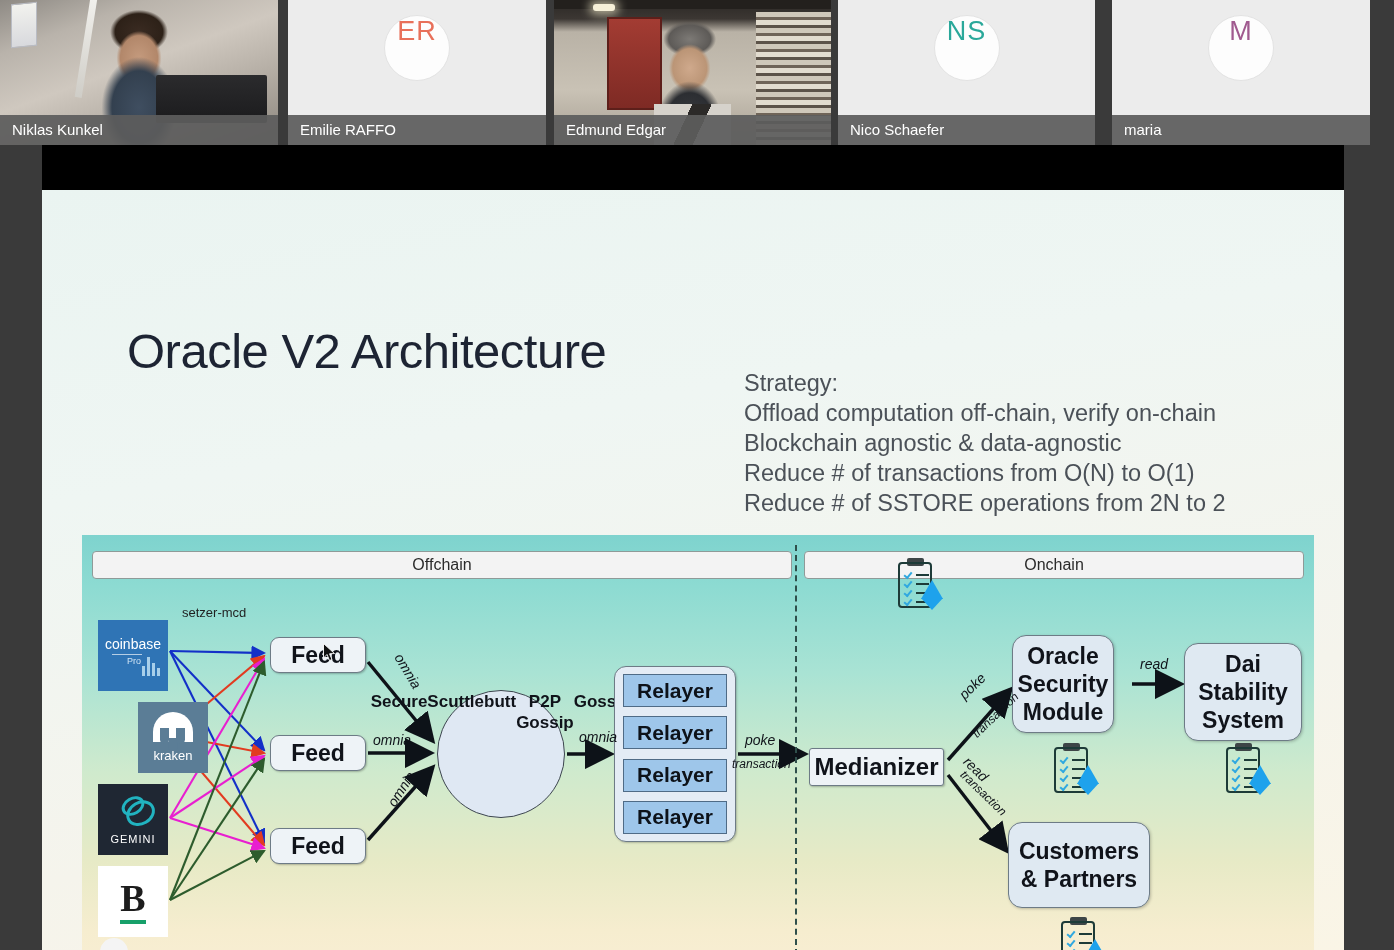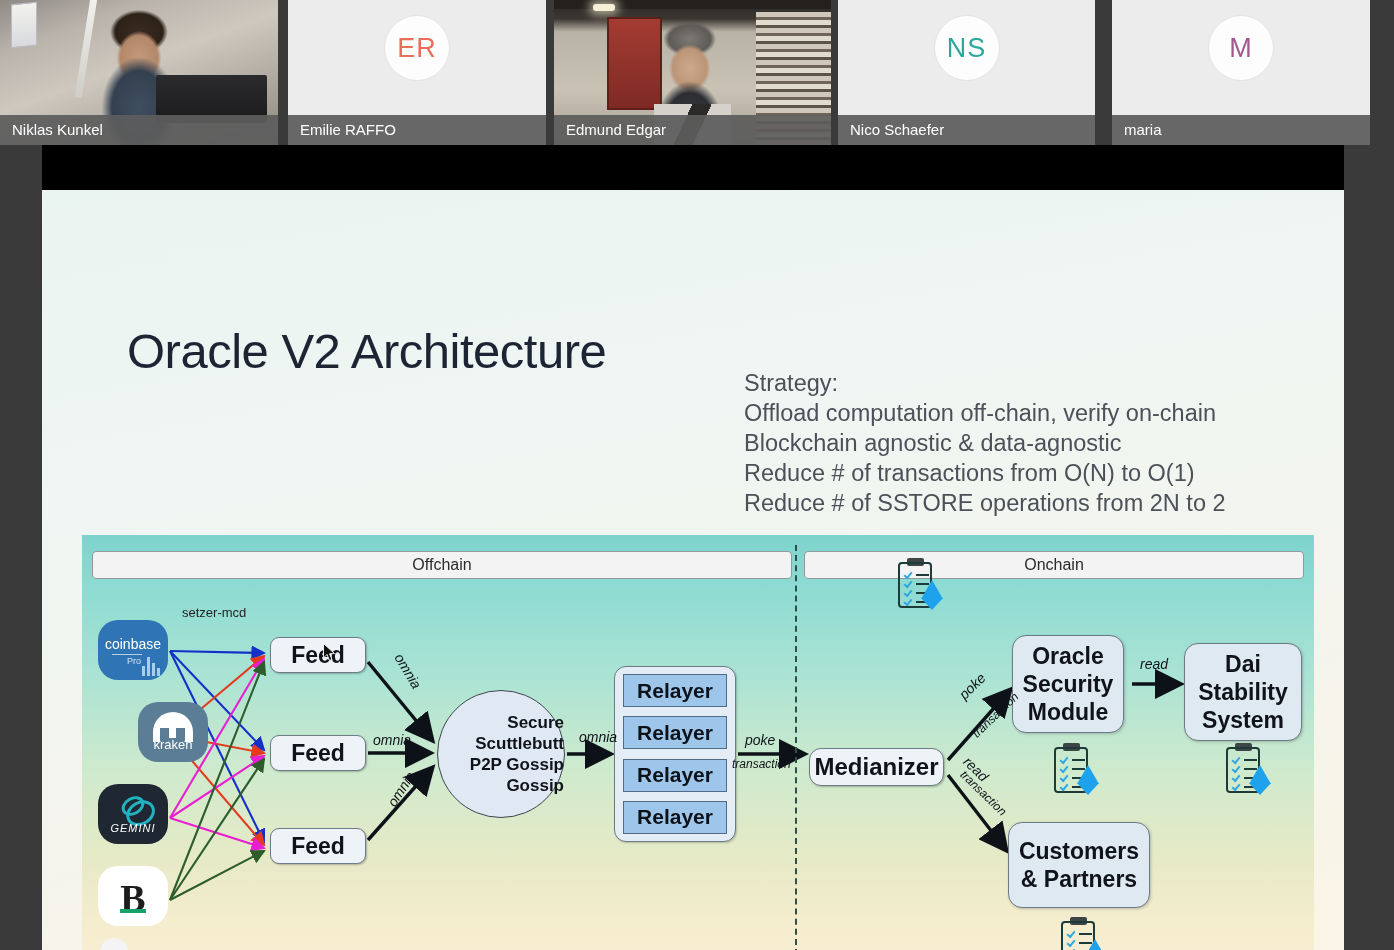--- a/index.html
+++ b/index.html
@@ -17,21 +17,21 @@
   .vtile .namebar {
     position: absolute; left: 0; bottom: 0; width: 100%; height: 30px;
     background: rgba(92,92,92,0.93); color: #fff;
     font-size: 15px; line-height: 30px; padding-left: 12px;
     white-space: nowrap; overflow: hidden;
   }
   .avatar {
     position: absolute; left: 50%; top: 48px; transform: translate(-50%,-50%);
     width: 66px; height: 66px; border-radius: 50%;
     background: #fdfdfd; border: 1px solid #e3e3e3;
-    display: flex; align-items: center; justify-content: center;
+    display: flex; justify-content: center;
     font-size: 27px; letter-spacing: 1px;
   }
   .photo { position: absolute; inset: 0; }
 
   
   .ph-niklas {
     background:
       radial-gradient(ellipse 52px 70px at 50% 74%, #3f4e60 0%, #33404f 52%, rgba(51,64,79,0) 72%),
       radial-gradient(ellipse 30px 36px at 50% 40%, #c49a7d 0%, #b2876a 62%, rgba(178,135,106,0) 75%),
       radial-gradient(ellipse 34px 26px at 50% 22%, #3a2b22 0%, #2d2118 70%, rgba(45,33,24,0) 85%),
@@ -103,41 +103,41 @@
     position:absolute; top:16px; height:28px;
     background:#f3f3f3; border:1px solid #8f9a98; border-radius:4px;
     font-size:16px; color:#2a2a2a; display:flex; align-items:center; justify-content:center;
   }
   #hdr-off { left:10px; width:700px; }
   #hdr-on  { left:722px; width:500px; }
   #divider { position:absolute; left:713px; top:10px; width:0; height:410px;
     border-left:2.5px dashed #2f4f4b; }
 
   
-  .logo { position:absolute; left:16px; width:70px; height:60px;border-radius:20px; }
+  .logo { position:absolute; left:16px; width:70px; height:71px; }
   .logo-cb { top:85px; background:#2f74b5; }
   .logo-cb .t1 { position:absolute; left:0; right:0; top:16px; text-align:center;
     color:#fff; font-size:14px; }
   .logo-cb .rule { position:absolute; left:14px; right:26px; top:34px; height:1px; background:rgba(255,255,255,.65); }
   .logo-cb .t2 { position:absolute; left:0; right:22px; top:36px; text-align:center; color:#cfe3f4; font-size:9px;padding-left:24px; }
   .logo-cb .bars { position:absolute; right:8px; top:34px; display:flex; gap:2px; align-items:flex-end; height:22px; }
   .logo-cb .bars i { display:block; width:3px; background:#a8cfea; }
 
   .logo-kr { top:167px; background:#5b7d96;margin-left:40px; }
   .logo-kr .squid { position:absolute; left:50%; top:10px; transform:translateX(-50%);
     width:40px; height:30px; background:#fff; border-radius:20px 20px 0 0; }
   .logo-kr .squid::before { content:""; position:absolute; left:7px; top:16px; width:9px; height:16px;
     background:#5b7d96; border-radius:0 0 5px 5px; }
   .logo-kr .squid::after { content:""; position:absolute; left:23px; top:16px; width:9px; height:16px;
     background:#5b7d96; border-radius:0 0 5px 5px; }
   .logo-kr .mid { position:absolute; left:50%; top:26px; transform:translateX(-50%);
     width:9px; height:14px; background:#5b7d96; border-radius:0 0 5px 5px; }
   .logo-kr .t { position:absolute; left:0; right:0; bottom:10px; text-align:center; color:#fff; font-size:13px; }
 
-  .logo-gm { top:249px; background:#1f2733;font-style:italic; }
+  .logo-gm { top:249px; background:#1f2733; }
   .logo-gm .mark { position:absolute; left:50%; top:13px; transform:translateX(-50%) rotate(-30deg);
     width:24px; height:18px; border:3px solid #21b3c0; border-radius:50%; }
   .logo-gm .mark::after { content:""; position:absolute; left:-3px; top:4px; width:24px; height:18px;
     border:3px solid #21b3c0; border-radius:50%; }
   .logo-gm .t { position:absolute; left:0; right:0; bottom:10px; text-align:center; color:#fff; font-size:11px; letter-spacing:1px; }
 
   .logo-bs { top:331px; background:#fff; }
   .logo-bs .b { position:absolute; left:0; right:0; top:10px; text-align:center;
     font-family:"Liberation Serif", serif; font-weight:bold; font-size:38px; color:#1d1d1d; }
   .logo-bs .u { position:absolute; left:22px; right:22px; bottom:13px; height:4px; background:#17a06a; }
@@ -154,54 +154,54 @@
     box-shadow:1px 1px 2px rgba(0,0,0,.25);
   }
   #feed1 { top:102px; }
   #feed2 { top:200px; }
   #feed3 { top:293px; }
 
   
   #ssb {
     position:absolute; left:355px; top:155px; width:128px; height:128px;
     background:#dfe8f3; border:1.6px solid #3c454e; border-radius:50%;
-    display:flex; flex-direction:column; align-items:flex-end; justify-content:center;
+    display:flex; flex-direction:row; align-items:flex-start; justify-content:center;
     font-size:17px; font-weight:bold; color:#10131a; line-height:21px; text-align:center;
   }
 
   
   #relaybox {
     position:absolute; left:532px; top:131px; width:122px; height:176px;
     background:#e4ecf5; border:1.6px solid #6d7b86; border-radius:12px;
     padding:7px 8px; display:flex; flex-direction:column; justify-content:space-between;
     box-shadow:1px 1px 2px rgba(0,0,0,.22);
   }
   .relayer {
     height:33px; background:#9ec6ea; border:1.3px solid #4f6b86;
     display:flex; align-items:center; justify-content:center;
     font-size:21px; font-weight:bold; color:#0d1219;
   }
 
   
   #medianizer {
     position:absolute; left:727px; top:213px; width:135px; height:38px;
-    background:#eef3f7; border:1.6px solid #6d7b86; border-radius:12px;
+    background:#eef3f7; border:1.6px solid #6d7b86; border-radius:3px;
     display:flex; align-items:center; justify-content:center;
     font-size:24px; font-weight:bold; color:#10131a;
     box-shadow:1px 1px 2px rgba(0,0,0,.25);
   }
 
   
   .obox {
     position:absolute; background:#dfe9f2; border:1.6px solid #6d7b86; border-radius:14px;
     display:flex; flex-direction:column; align-items:center; justify-content:center;
     font-size:23px; font-weight:bold; color:#10131a; line-height:28px; text-align:center;
     box-shadow:1px 1px 3px rgba(0,0,0,.22);
   }
-  #osm  { left:930px; top:100px;  width:112px; height:98px; }
+  #osm  { left:930px; top:100px;  width:102px; height:98px; }
   #dss  { left:1102px; top:108px; width:118px; height:98px; }
   #cust { left:926px; top:287px;  width:142px; height:86px; }
 
   
   .clip { position:absolute; width:44px; height:54px; }
   .clip .board { position:absolute; left:4px; top:5px; width:34px; height:46px;
     border:2.5px solid #1d3b38; border-radius:4px; background:transparent; }
   .clip .tab { position:absolute; left:13px; top:1px; width:17px; height:8px;
     background:#3d4547; border-radius:2px; }
   .clip .row { position:absolute; left:10px; width:22px; height:9px; }

